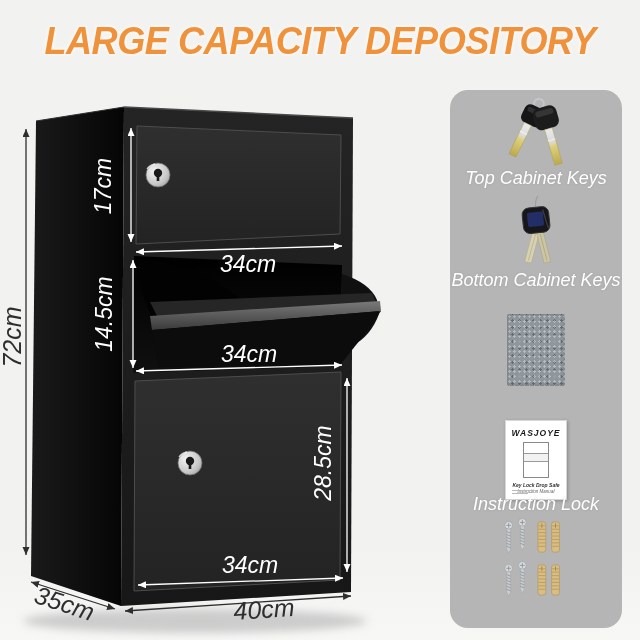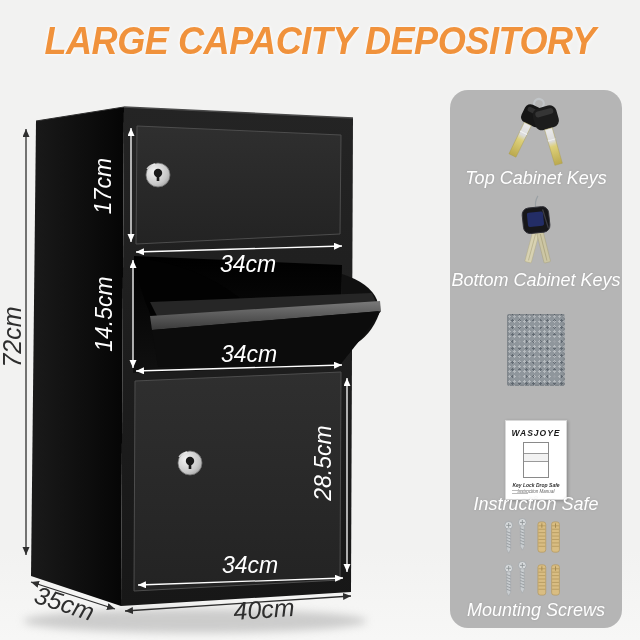--- a/index.html
+++ b/index.html
@@ -238,21 +238,21 @@
             <div class="r3"></div>
         </div>
         <div class="book-title">Key Lock Drop Safe</div>
         <div class="book-sub">Instruction Manual</div>
         <div class="book-lines">
           <div class="bl1"></div>
             <div class="bl2"></div>
         </div>
       </div>
     </div>
-    <div class="acc-label" style="top:402px;">Instruction Safe</div>
+    <div class="acc-label" style="top:402px;">Instruction Lock</div>
 
     <div class="acc-item" style="top:428px;">
       <svg width="80" height="82" viewBox="0 0 80 84">
         <defs>
           <g id="screwShape">
             <circle cx="4" cy="4.5" r="4" fill="#d9dcde" stroke="#9fa4a7" stroke-width="0.8"></circle>
             <path d="M1.5,4.5 H6.5 M4,2 V7" stroke="#8d9295" stroke-width="0.9" fill="none"></path>
             <polygon points="2,8.2 6,8.2 6,29 4,33 2,29" fill="#c9cdd0" stroke="#9fa4a7" stroke-width="0.5"></polygon>
             <path d="M2,11 L6,12.5 M2,14 L6,15.5 M2,17 L6,18.5 M2,20 L6,21.5 M2,23 L6,24.5 M2,26 L6,27.5" stroke="#8d9295" stroke-width="0.8" fill="none"></path>
           </g>
@@ -265,16 +265,15 @@
         <use href="#screwShape" x="8" y="3"></use>
         <use href="#screwShape" x="22" y="0"></use>
         <use href="#anchorShape" x="42" y="4"></use>
         <use href="#anchorShape" x="56" y="4"></use>
         <use href="#screwShape" x="8" y="47"></use>
         <use href="#screwShape" x="22" y="44"></use>
         <use href="#anchorShape" x="42" y="48"></use>
         <use href="#anchorShape" x="56" y="48"></use>
       </svg>
     </div>
-    <div class="acc-label" style="top:508px;">Mounting Screws</div>
 
   </div>
 </div>
 
 </body></html>

